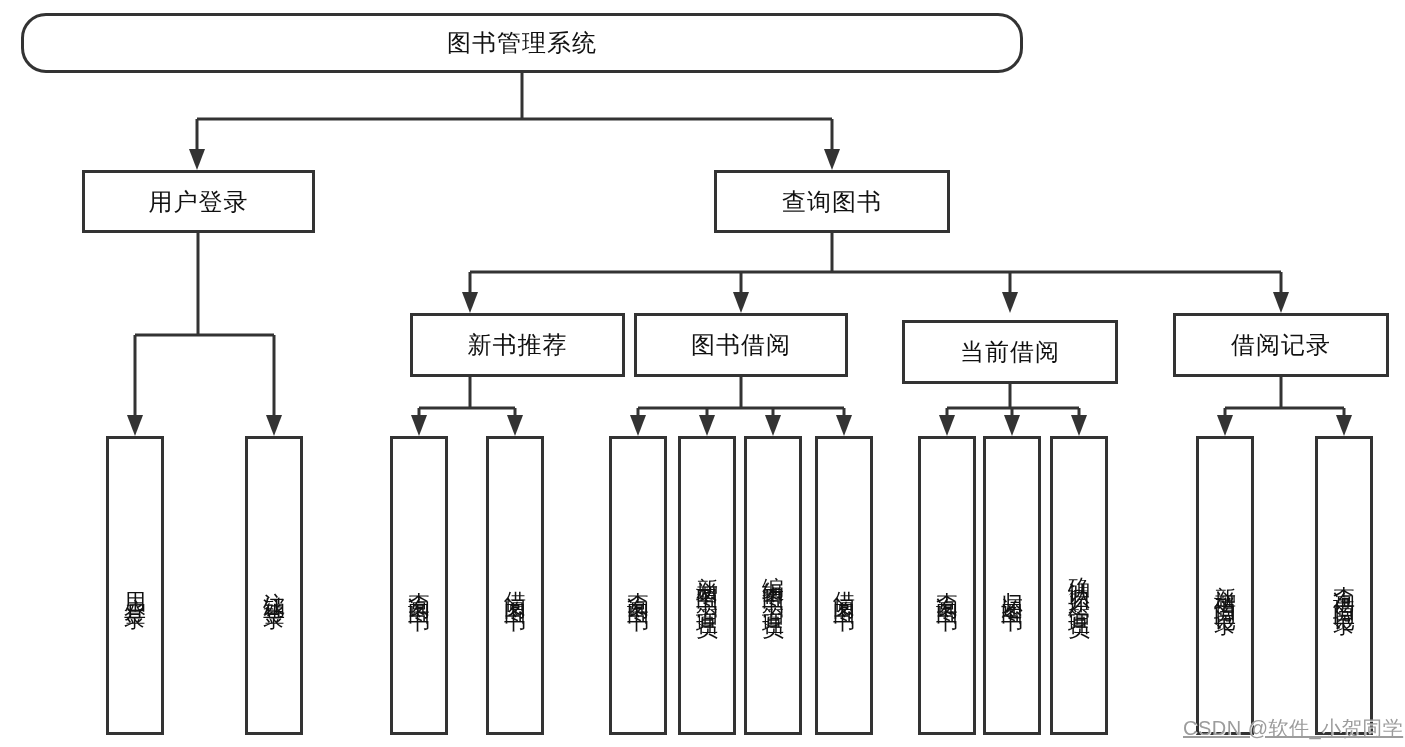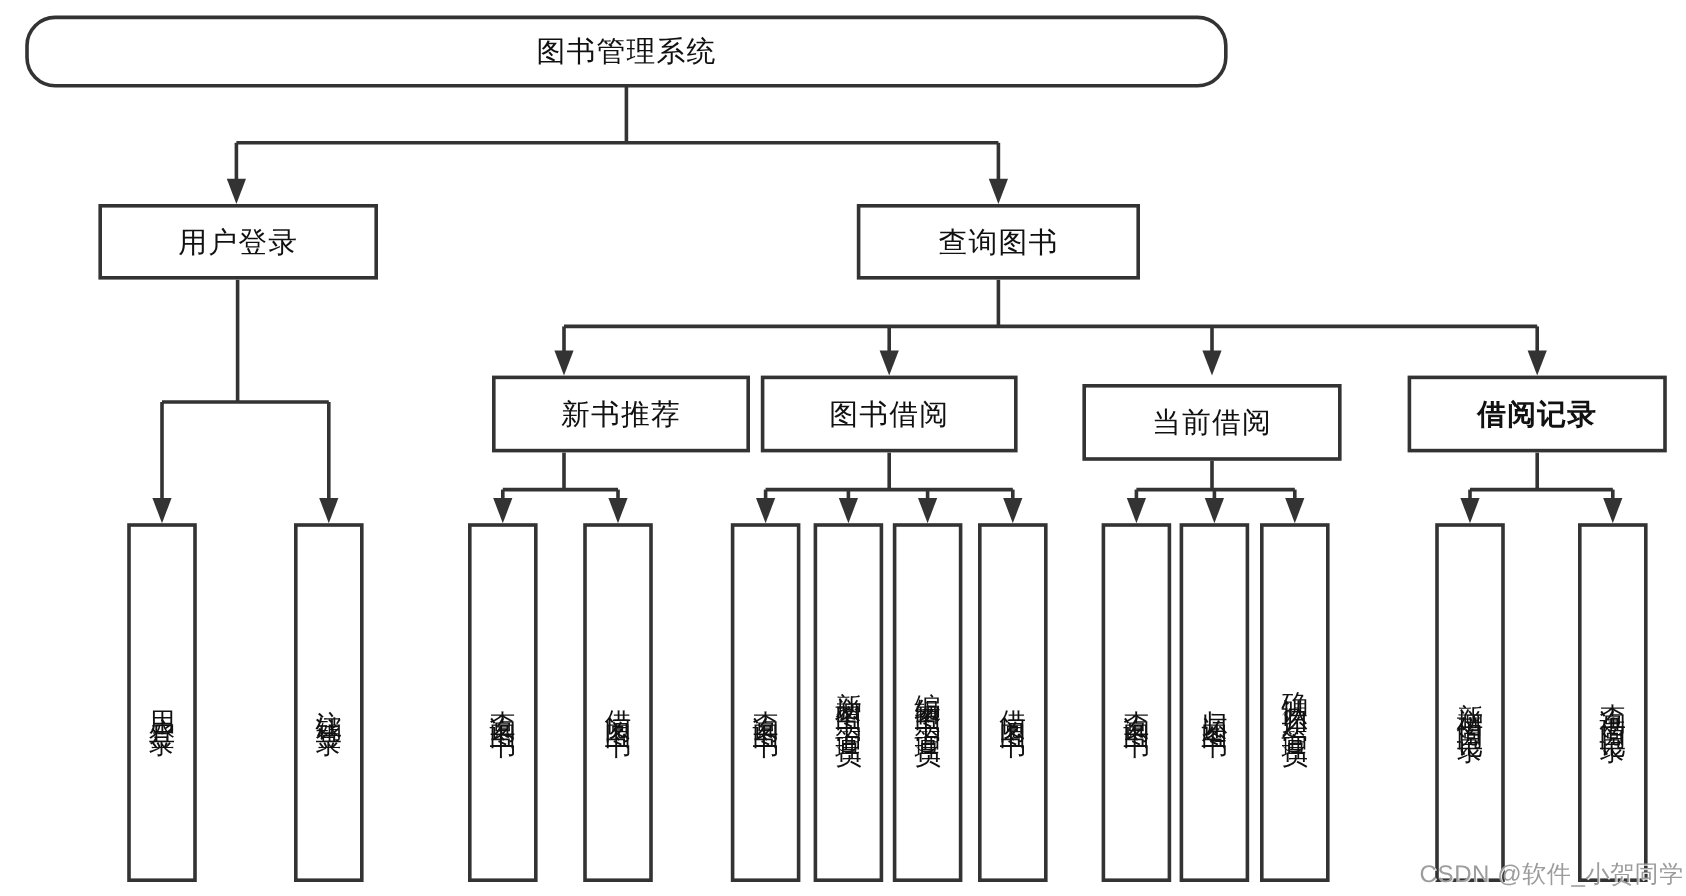--- a/index.html
+++ b/index.html
@@ -48,20 +48,21 @@
   }
   #watermark{
     position:absolute;
     left:1183px;top:715px;
     z-index:6;
     font-size:20px;
     color:var(--watermark);
     letter-spacing:0.5px;
     text-shadow:1px 1px 0 rgba(255,255,255,0.85);
     white-space:nowrap;
+    text-decoration:underline;
   }
 </style>
 </head>
 <body>
 
 <div id="stage">
 
   <svg id="wires" width="1405" height="747" viewBox="0 0 1405 747">
     <g stroke="#333333" stroke-width="3" fill="none">
 
@@ -141,21 +142,21 @@
 
   <div class="hbox" style="left:363px;top:313px;width:215px;height:64px;margin-left:47px;">
     <span>新书推荐</span>
   </div>
   <div class="hbox" style="left:634px;top:313px;width:214px;height:64px;">
     <span>图书借阅</span>
   </div>
   <div class="hbox" style="left:902px;top:320px;width:216px;height:64px;">
     <span>当前借阅</span>
   </div>
-  <div class="hbox" style="left:1173px;top:313px;width:216px;height:64px;font-weight:bold;">
+  <div class="hbox" style="left:1173px;top:313px;width:216px;height:64px;">
     <span>借阅记录</span>
   </div>
 
   <div class="vbox" style="left:106px;">
     <span class="vtext">用户登录</span>
   </div>
   <div class="vbox" style="left:245px;">
     <span class="vtext">注销登录</span>
   </div>
 

